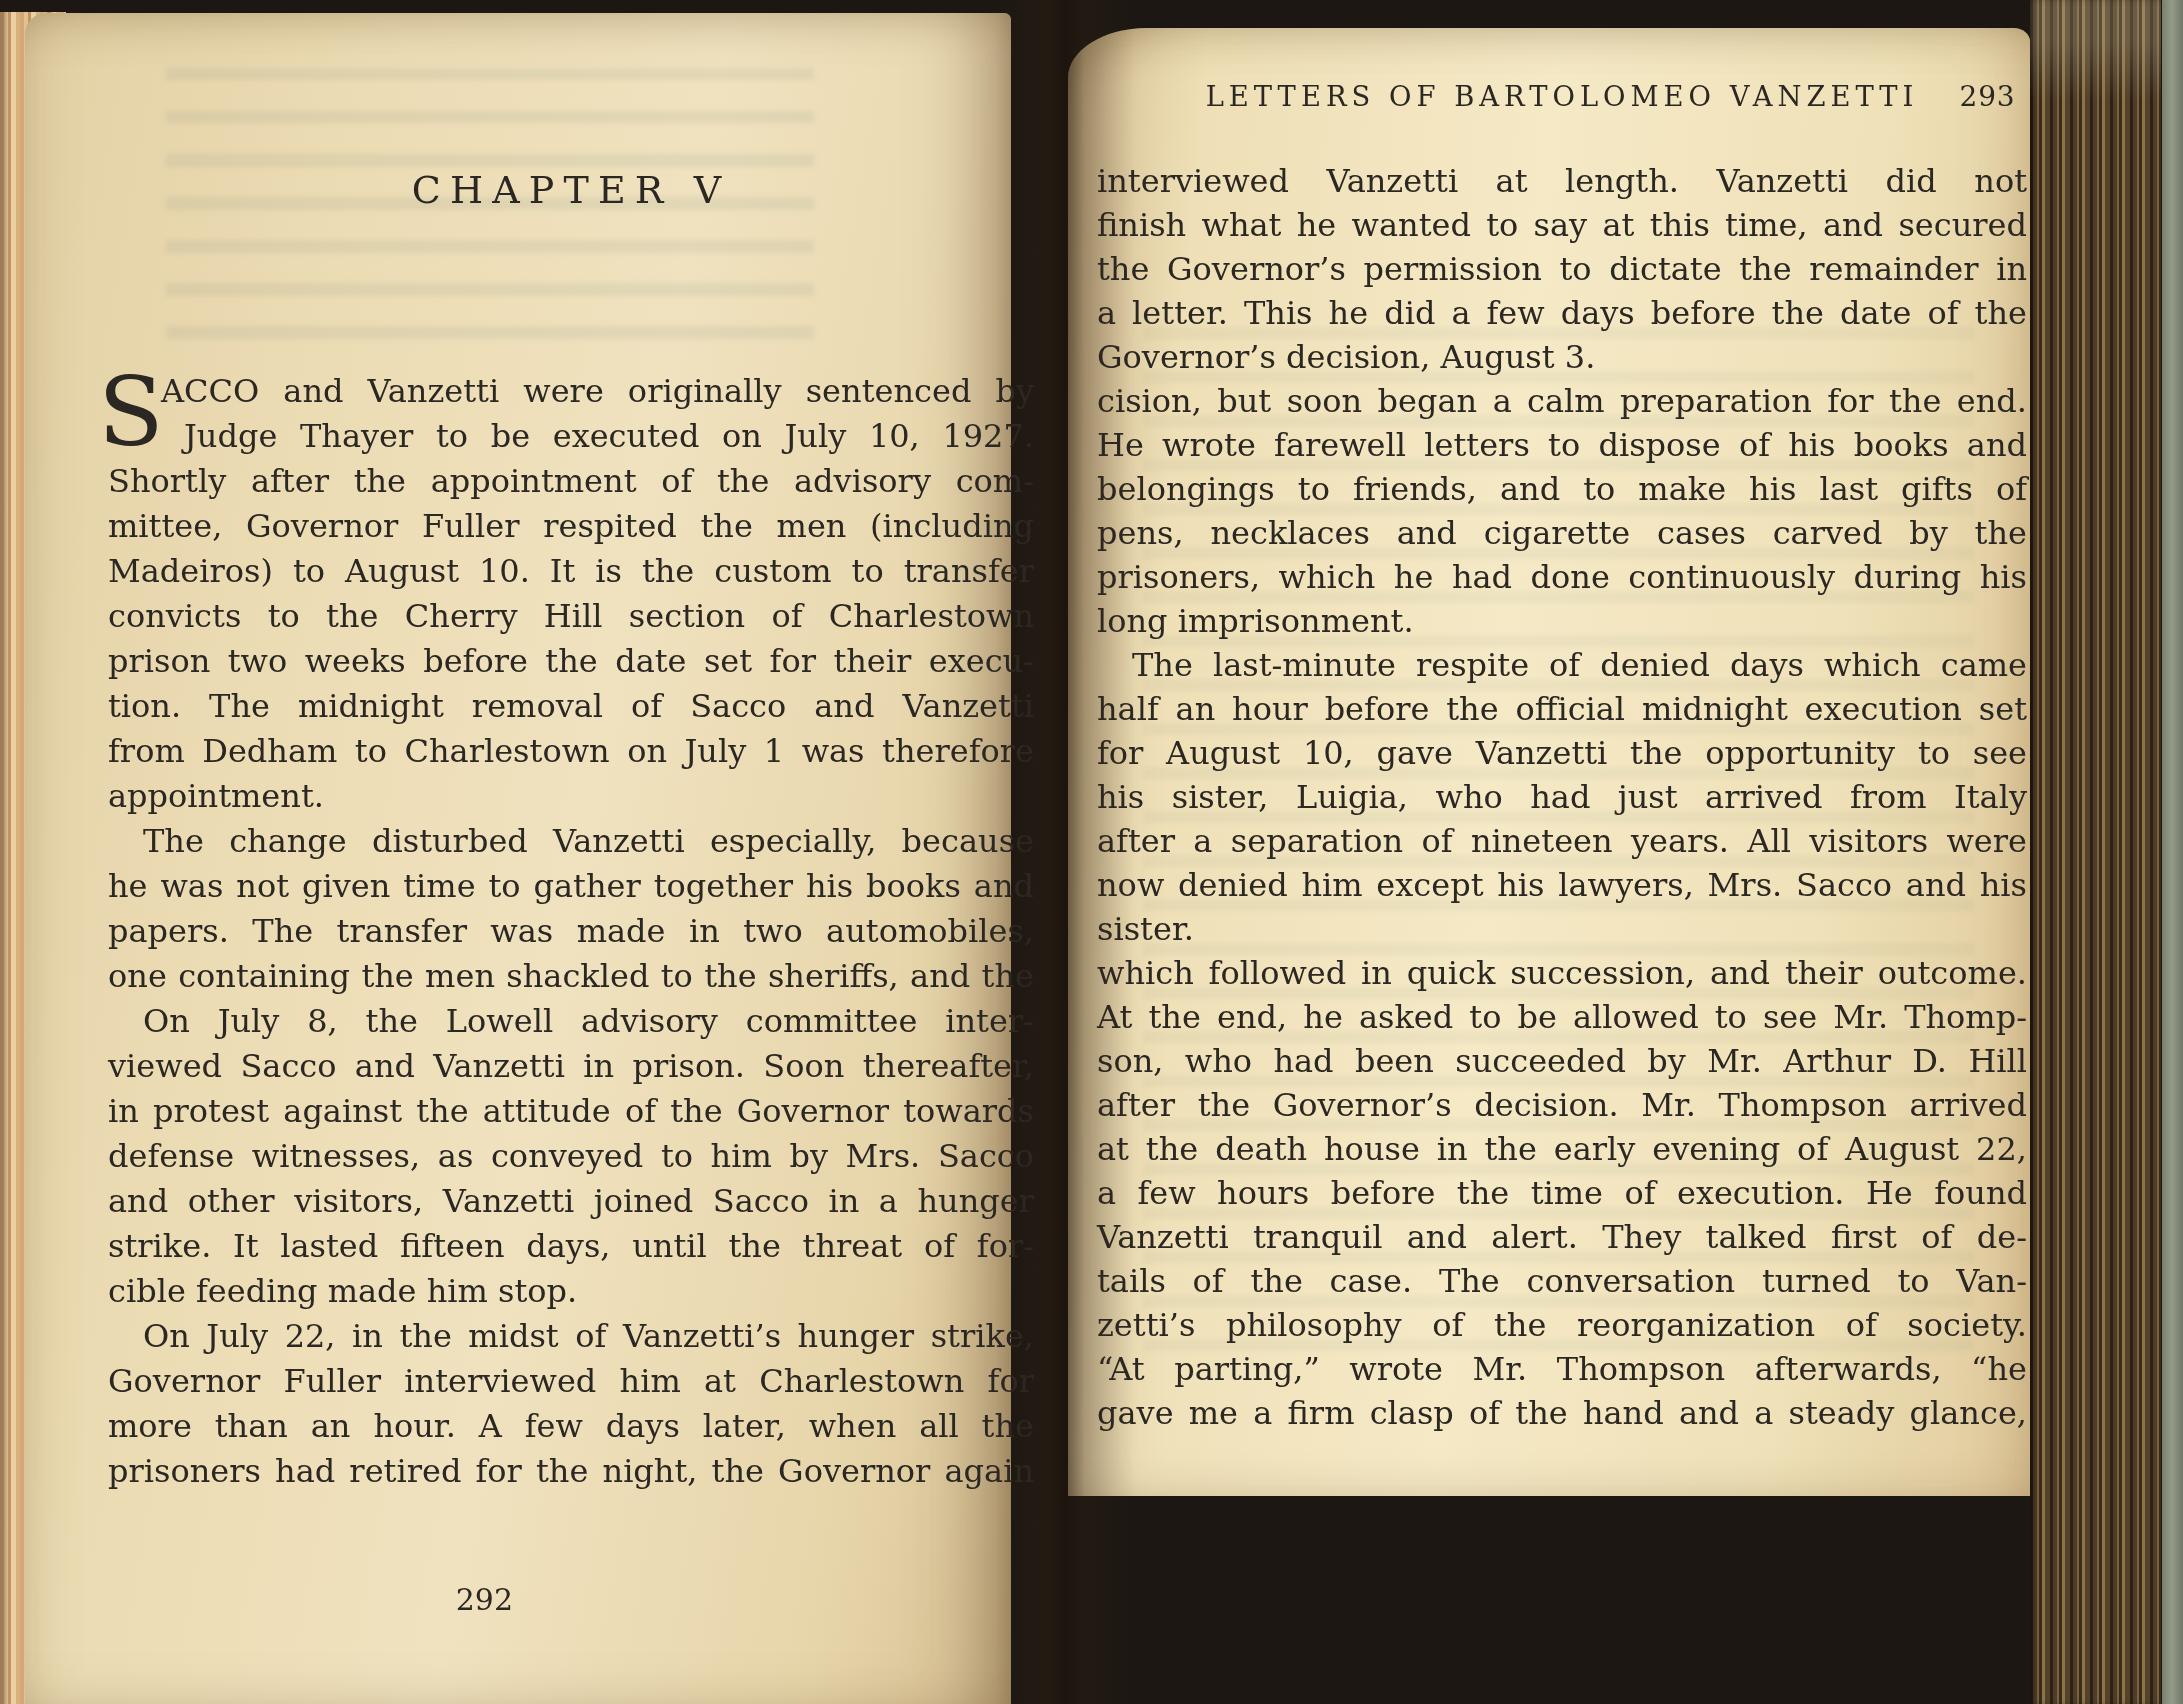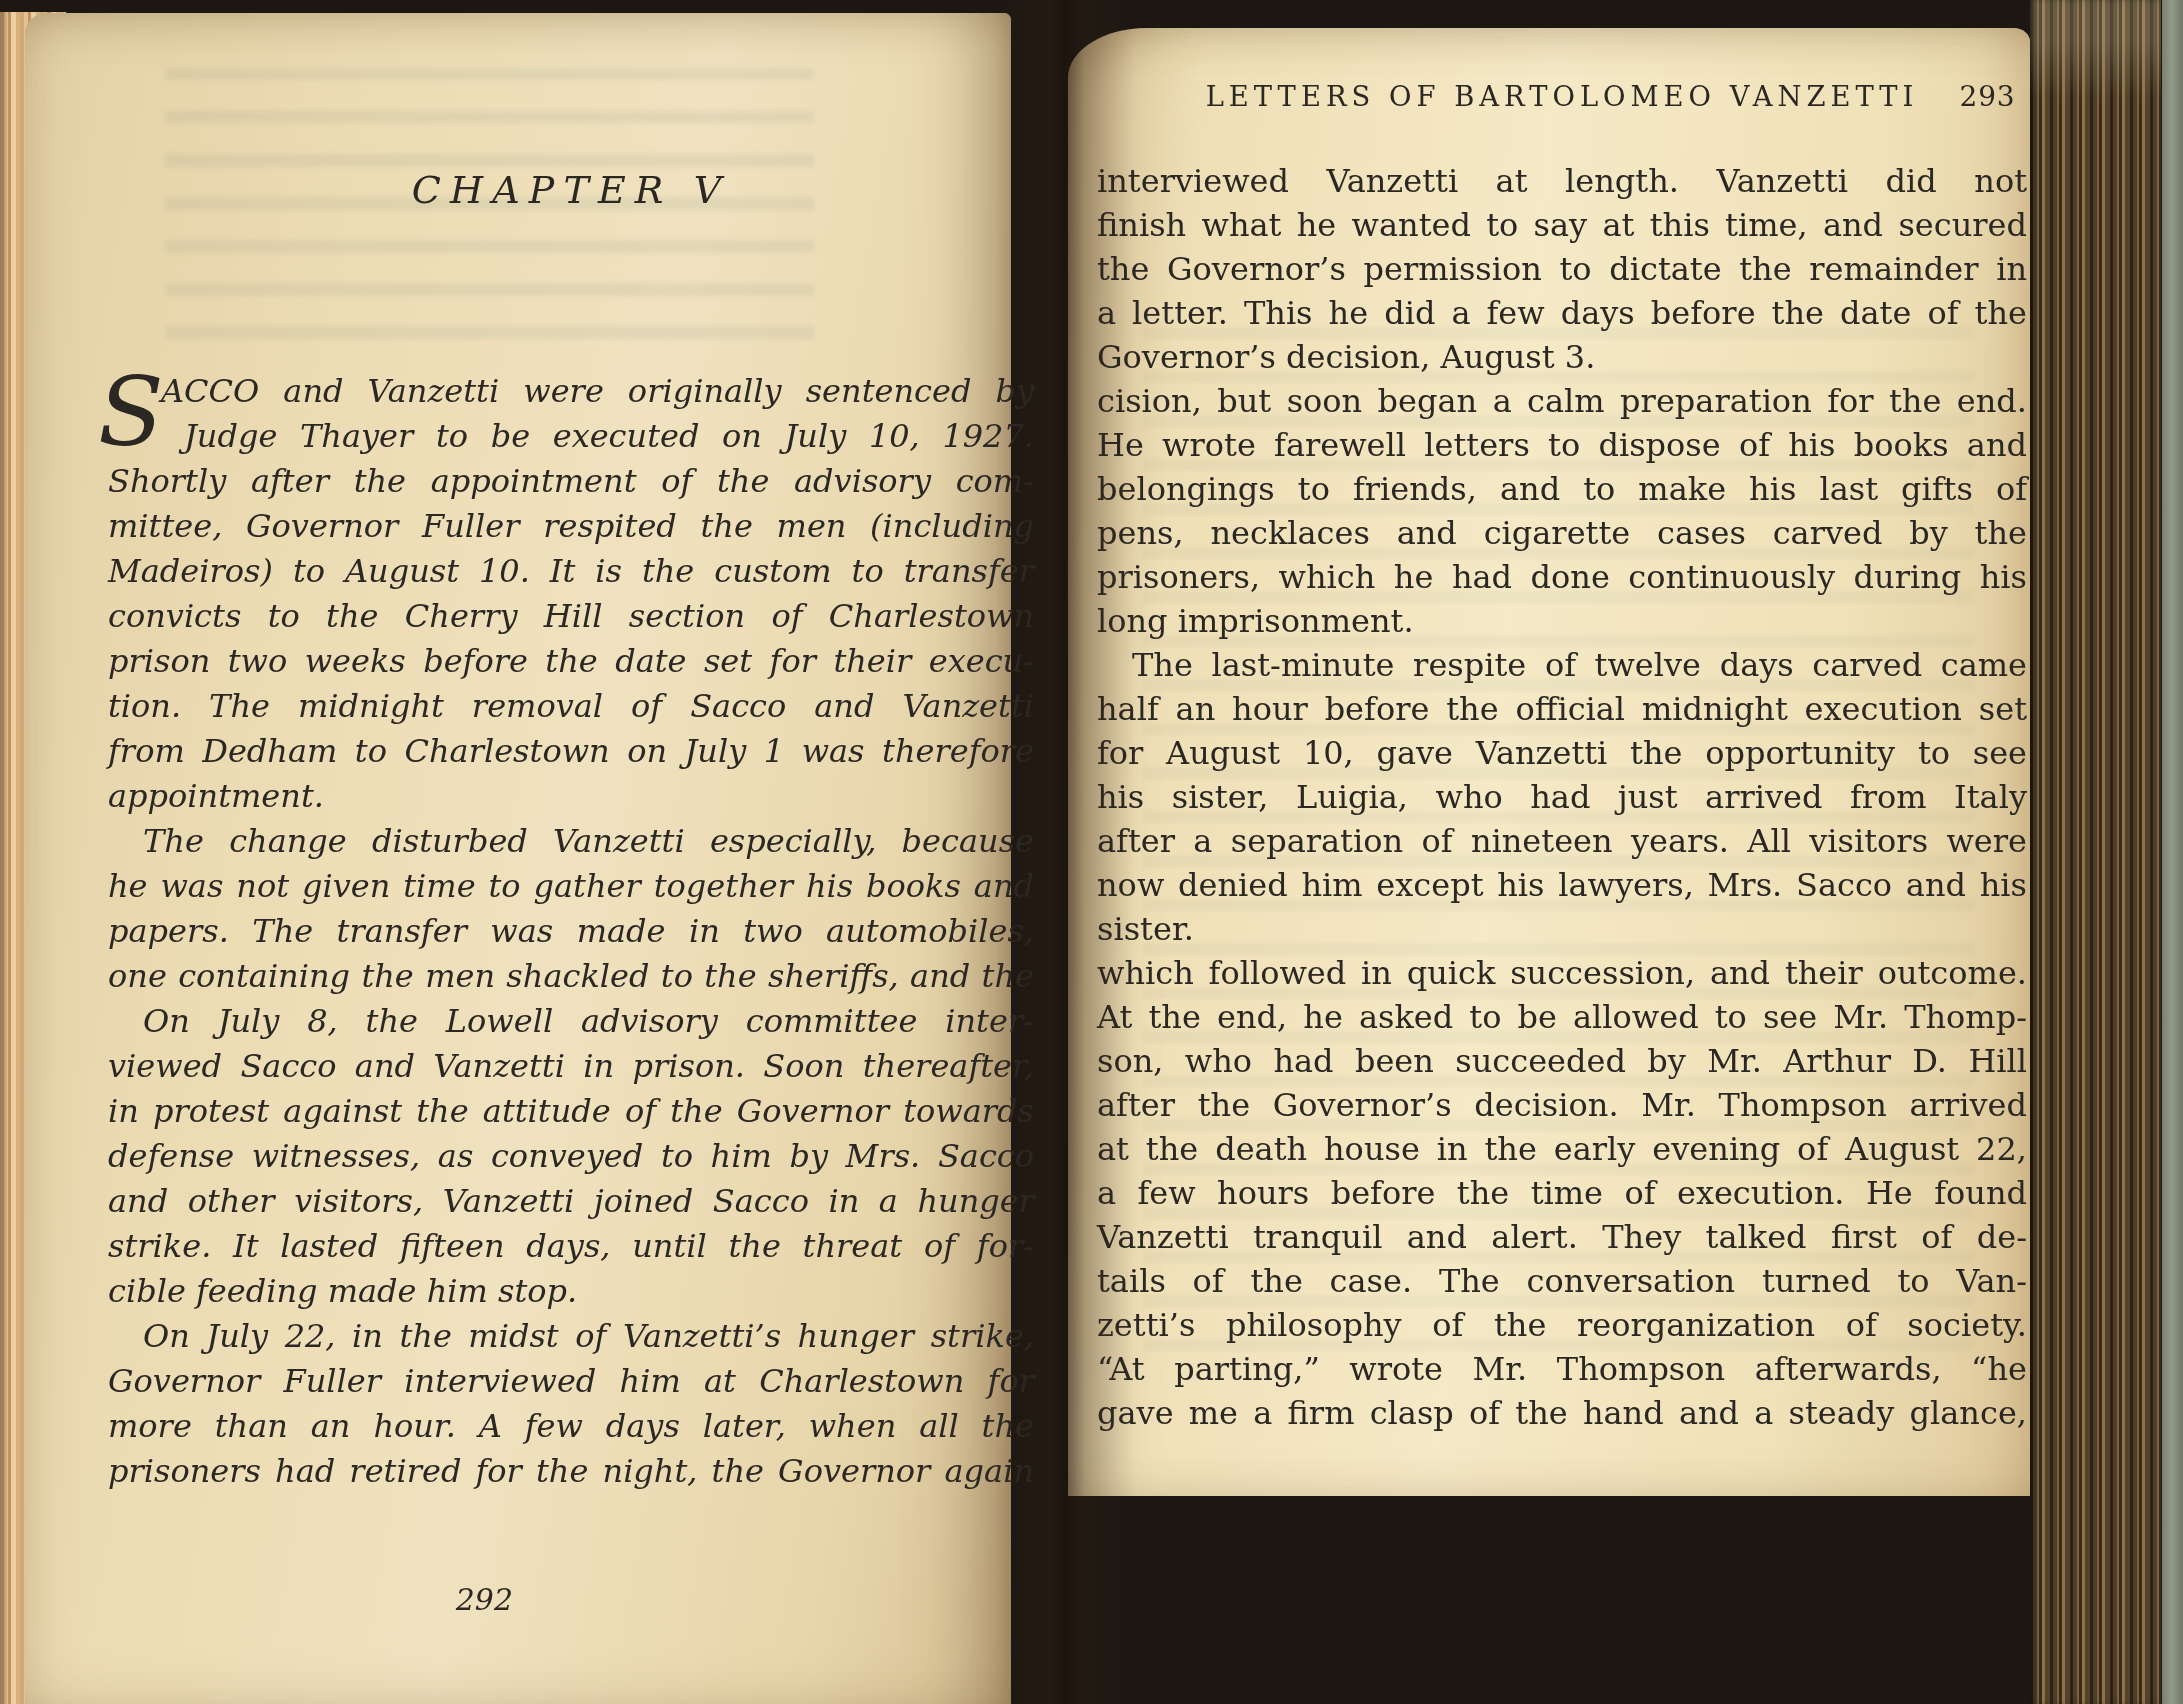--- a/index.html
+++ b/index.html
@@ -12,21 +12,21 @@
       linear-gradient(90deg, rgba(0,0,0,.25) 0 3.3px, rgba(0,0,0,0) 8.3px),
       linear-gradient(90deg, rgba(0,0,0,0) 45px, rgba(205,95,60,.55) 47px 50px, rgba(150,170,95,.35) 51px 53px, rgba(0,0,0,0) 55px),
       repeating-linear-gradient(90deg,#d3a876 0 4.2px,#e4c191 4.2px 8.3px,#c1945f 8.3px 10.8px,#eccfa2 10.8px 16px,#d8b07c 16px 20px);}
 
   
   .page{position:absolute;}
   .page-left{left:25px;top:13.3px;width:986px;height:1691px;
     border-radius:21.6px 6.6px 0 0;
     background:linear-gradient(100deg,#e3d0a5 0%,#ecdcb4 28%,#f0e2bf 55%,#e7d5aa 84%,#d5be91 100%);
     box-shadow:inset -58px 0 75px -37px rgba(91,64,35,.5), inset 25px 0 58px -29px rgba(130,100,55,.28),
-               inset 0 25px 50px -25px rgba(120,95,50,.25);font-style:italic;}
+               inset 0 25px 50px -25px rgba(120,95,50,.25);}
 
   
   .page-right{left:1068px;top:28px;width:962px;height:1468px;
     border-radius:79px 16.6px 0 0 / 50px 13.3px 0 0;
     background:linear-gradient(95deg,#d9c398 0%,#eedfb6 13%,#f5e9c6 45%,#efe1b8 76%,#e0ca9c 100%);
     box-shadow:inset 50px 0 66px -33px rgba(80,55,30,.5), inset -37px 0 58px -29px rgba(150,115,70,.35),
                inset 0 23px 46px -23px rgba(120,95,50,.22);}
 
   
   .gutter{position:absolute;left:995px;top:0;width:140px;height:1705px;z-index:5;pointer-events:none;
@@ -137,21 +137,21 @@
         </div>
         <div class="para">
           <div class="line">cision, but soon began a calm preparation for the end.</div>
           <div class="line">He wrote farewell letters to dispose of his books and</div>
           <div class="line">belongings to friends, and to make his last gifts of</div>
           <div class="line">pens, necklaces and cigarette cases carved by the</div>
           <div class="line">prisoners, which he had done continuously during his</div>
           <div class="line end">long imprisonment.</div>
         </div>
         <div class="para">
-          <div class="line first">The last-minute respite of twelve days carved came</div>
+          <div class="line first">The last-minute respite of denied days which came</div>
           <div class="line">half an hour before the official midnight execution set</div>
           <div class="line">for August 10, gave Vanzetti the opportunity to see</div>
           <div class="line">his sister, Luigia, who had just arrived from Italy</div>
           <div class="line">after a separation of nineteen years. All visitors were</div>
           <div class="line">now denied him except his lawyers, Mrs. Sacco and his</div>
           <div class="line end">sister.</div>
         </div>
         <div class="para">
           <div class="line">which followed in quick succession, and their outcome.</div>
           <div class="line">At the end, he asked to be allowed to see Mr. Thomp-</div>

